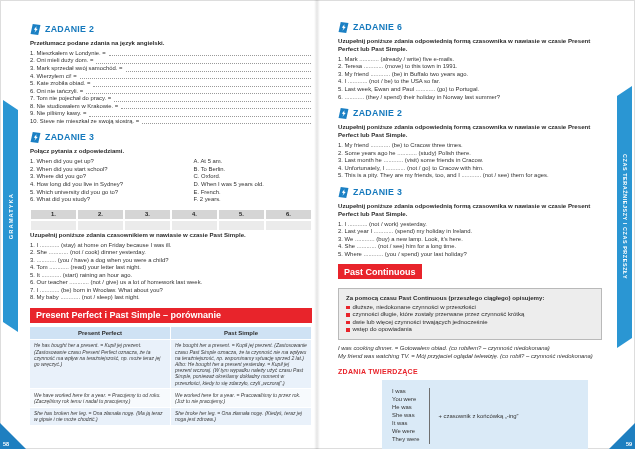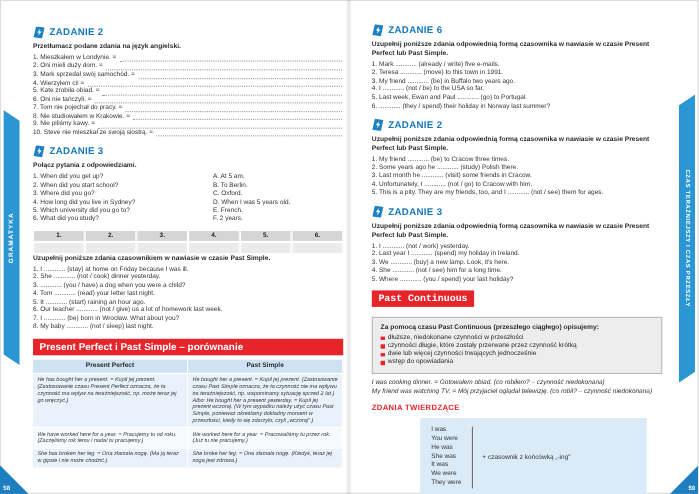--- a/index.html
+++ b/index.html
@@ -24,21 +24,21 @@
   .qa-row{display:flex;font-size:5.9px;line-height:1.28;color:#333;}
   .qa-row .q{width:58%;}
   .match{margin-top:5px;}
   .match-row{display:flex;}
   .mcell{flex:1;height:9px;background:#d5d5d5;border:0.5px solid #fff;font-size:5.8px;font-weight:bold;
          display:flex;align-items:center;justify-content:center;color:#222;}
   .match-row.body .mcell{background:#ebebeb;}
 
   .banner{background:#e8242b;color:#fff;font-weight:bold;font-size:9px;padding:2.5px 6px;margin:6px 0 4px;}
   .banner.block{display:block;}
-  .banner.inline{display:inline-block;font-family:Liberation Mono, monospace;}
+  .banner.inline{display:inline-block;}
 
   .cmp{margin-top:1px;}
   .cmp-head{display:flex;background:#cfe2f4;font-weight:bold;font-size:6px;text-align:center;}
   .cmp-head span{flex:1;padding:3px 0;border-right:1px solid #fff;}
   .cmp-row{display:flex;border-top:1px solid #fff;}
   .cmp-row:nth-child(odd){background:#e9f1fa;}
   .cmp-row:nth-child(even){background:#f7fafd;}
   .cmp-cell{flex:1;font-size:5px;line-height:1.24;font-style:italic;padding:2.5px 4px;
             border-right:1px solid #fff;white-space:pre-line;color:#3a3a3a;}
 

